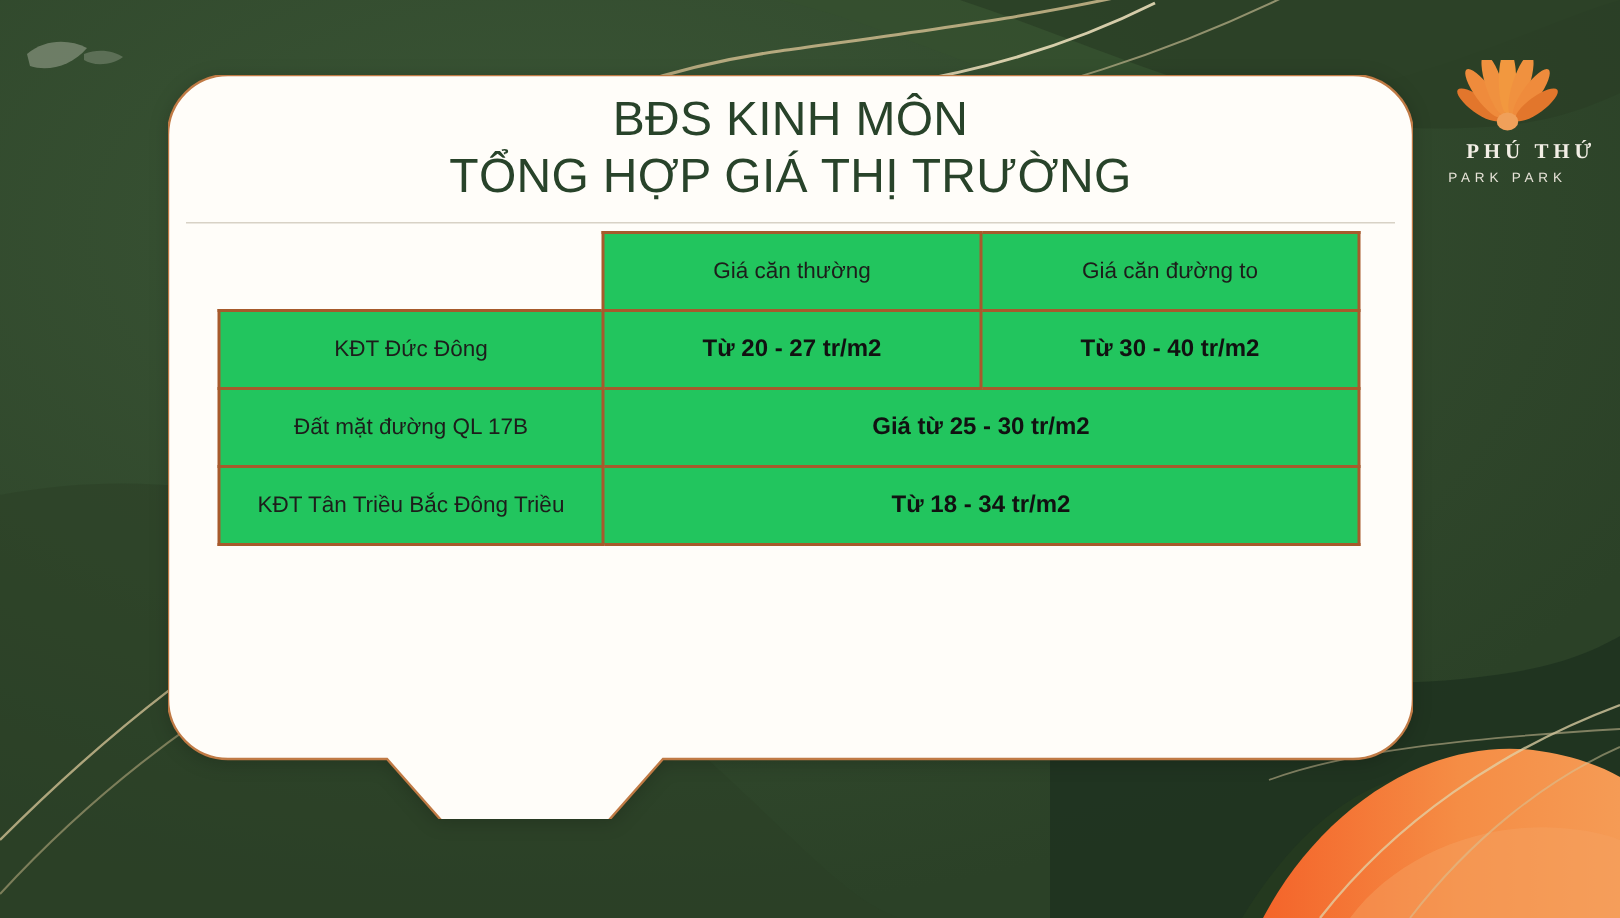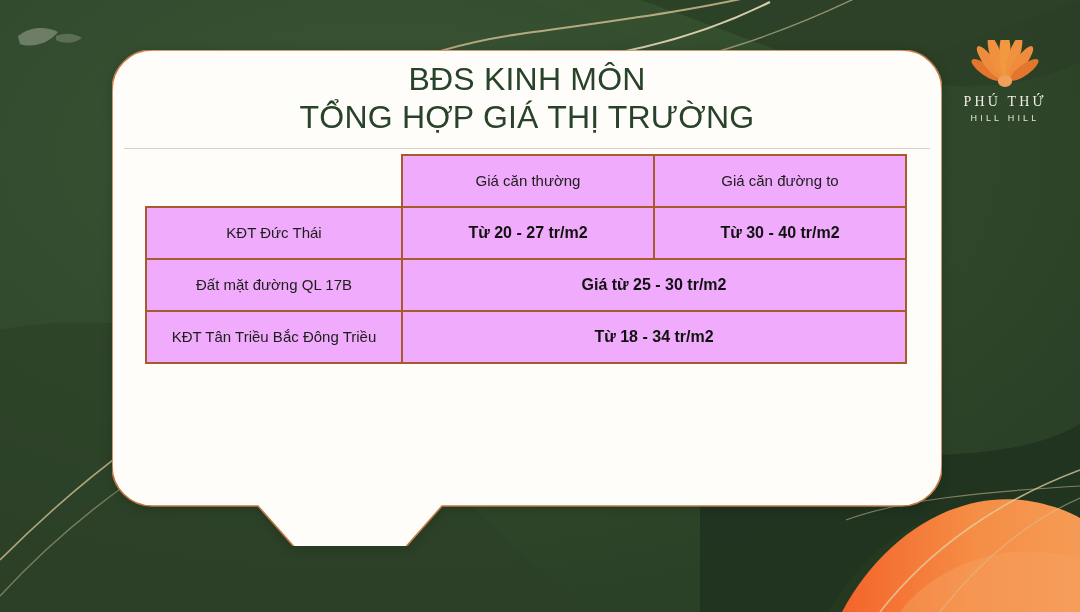--- a/index.html
+++ b/index.html
@@ -70,21 +70,21 @@
   .tbl {
     position:absolute;
     left:33px; top:104px;
     width:760px;
     border-collapse:collapse;
     z-index:6;
     table-layout:fixed;
   }
   .tbl td {
     border:2px solid #a75a2c;
-    background:#f0abfc;
+    background:#22c55e;
     height:52px;
     vertical-align:middle;
     text-align:center;
     padding:2px 6px;
   }
   .tbl td.blank {
     border:none;
     background:transparent;
   }
   .col-label { width:256px; }
@@ -131,25 +131,26 @@
     position:absolute;
     right:16px; top:40px;
     width:118px;
     text-align:center;
     z-index:8;
   }
   .logo-mark { width:78px; height:50px; margin:0 auto; display:block; }
   .logo-name {
     color:#f3efe6;
     font-size:14px;
-    font-weight:400;
+    font-weight:700;
     letter-spacing:3.2px;
     margin-top:4px;
     font-family:"Liberation Serif","DejaVu Serif",serif;
     white-space:nowrap;
+    text-align:right;
   }
   .logo-sub {
     color:#e7e3d8;
     font-size:9px;
     letter-spacing:3.2px;
     margin-top:3px;
     white-space:nowrap;
   }
 </style>
 </head>
@@ -245,21 +246,21 @@
           </td>
           <td>
             <span class="hdr-txt">Giá căn đường to</span>
           </td>
         </tr>
 
 
 
         <tr>
           <td>
-            <span class="row-label">KĐT Đức Thái</span>
+            <span class="row-label">KĐT Đức Đông</span>
           </td>
           <td>
             <span class="val">Từ 20 - 27 tr/m2</span>
           </td>
           <td>
             <span class="val">Từ 30 - 40 tr/m2</span>
           </td>
         </tr>
 
         <tr>
@@ -306,14 +307,14 @@
       <g transform="rotate(36)">
         <ellipse cx="0" cy="-27" rx="5.6" ry="19.5" fill="#ef8b3c"></ellipse>
       </g>
       <g transform="rotate(54)">
         <ellipse cx="0" cy="-24" rx="5.4" ry="17" fill="#e2762c"></ellipse>
       </g>
       <ellipse cx="0" cy="-3" rx="7.2" ry="6" fill="#f0a05a"></ellipse>
     </g>
   </svg>
   <div class="logo-name">PHÚ THỨ</div>
-  <div class="logo-sub">HILL HILL</div>
+  <div class="logo-sub">PARK PARK</div>
 </div>
 
 </body></html>

